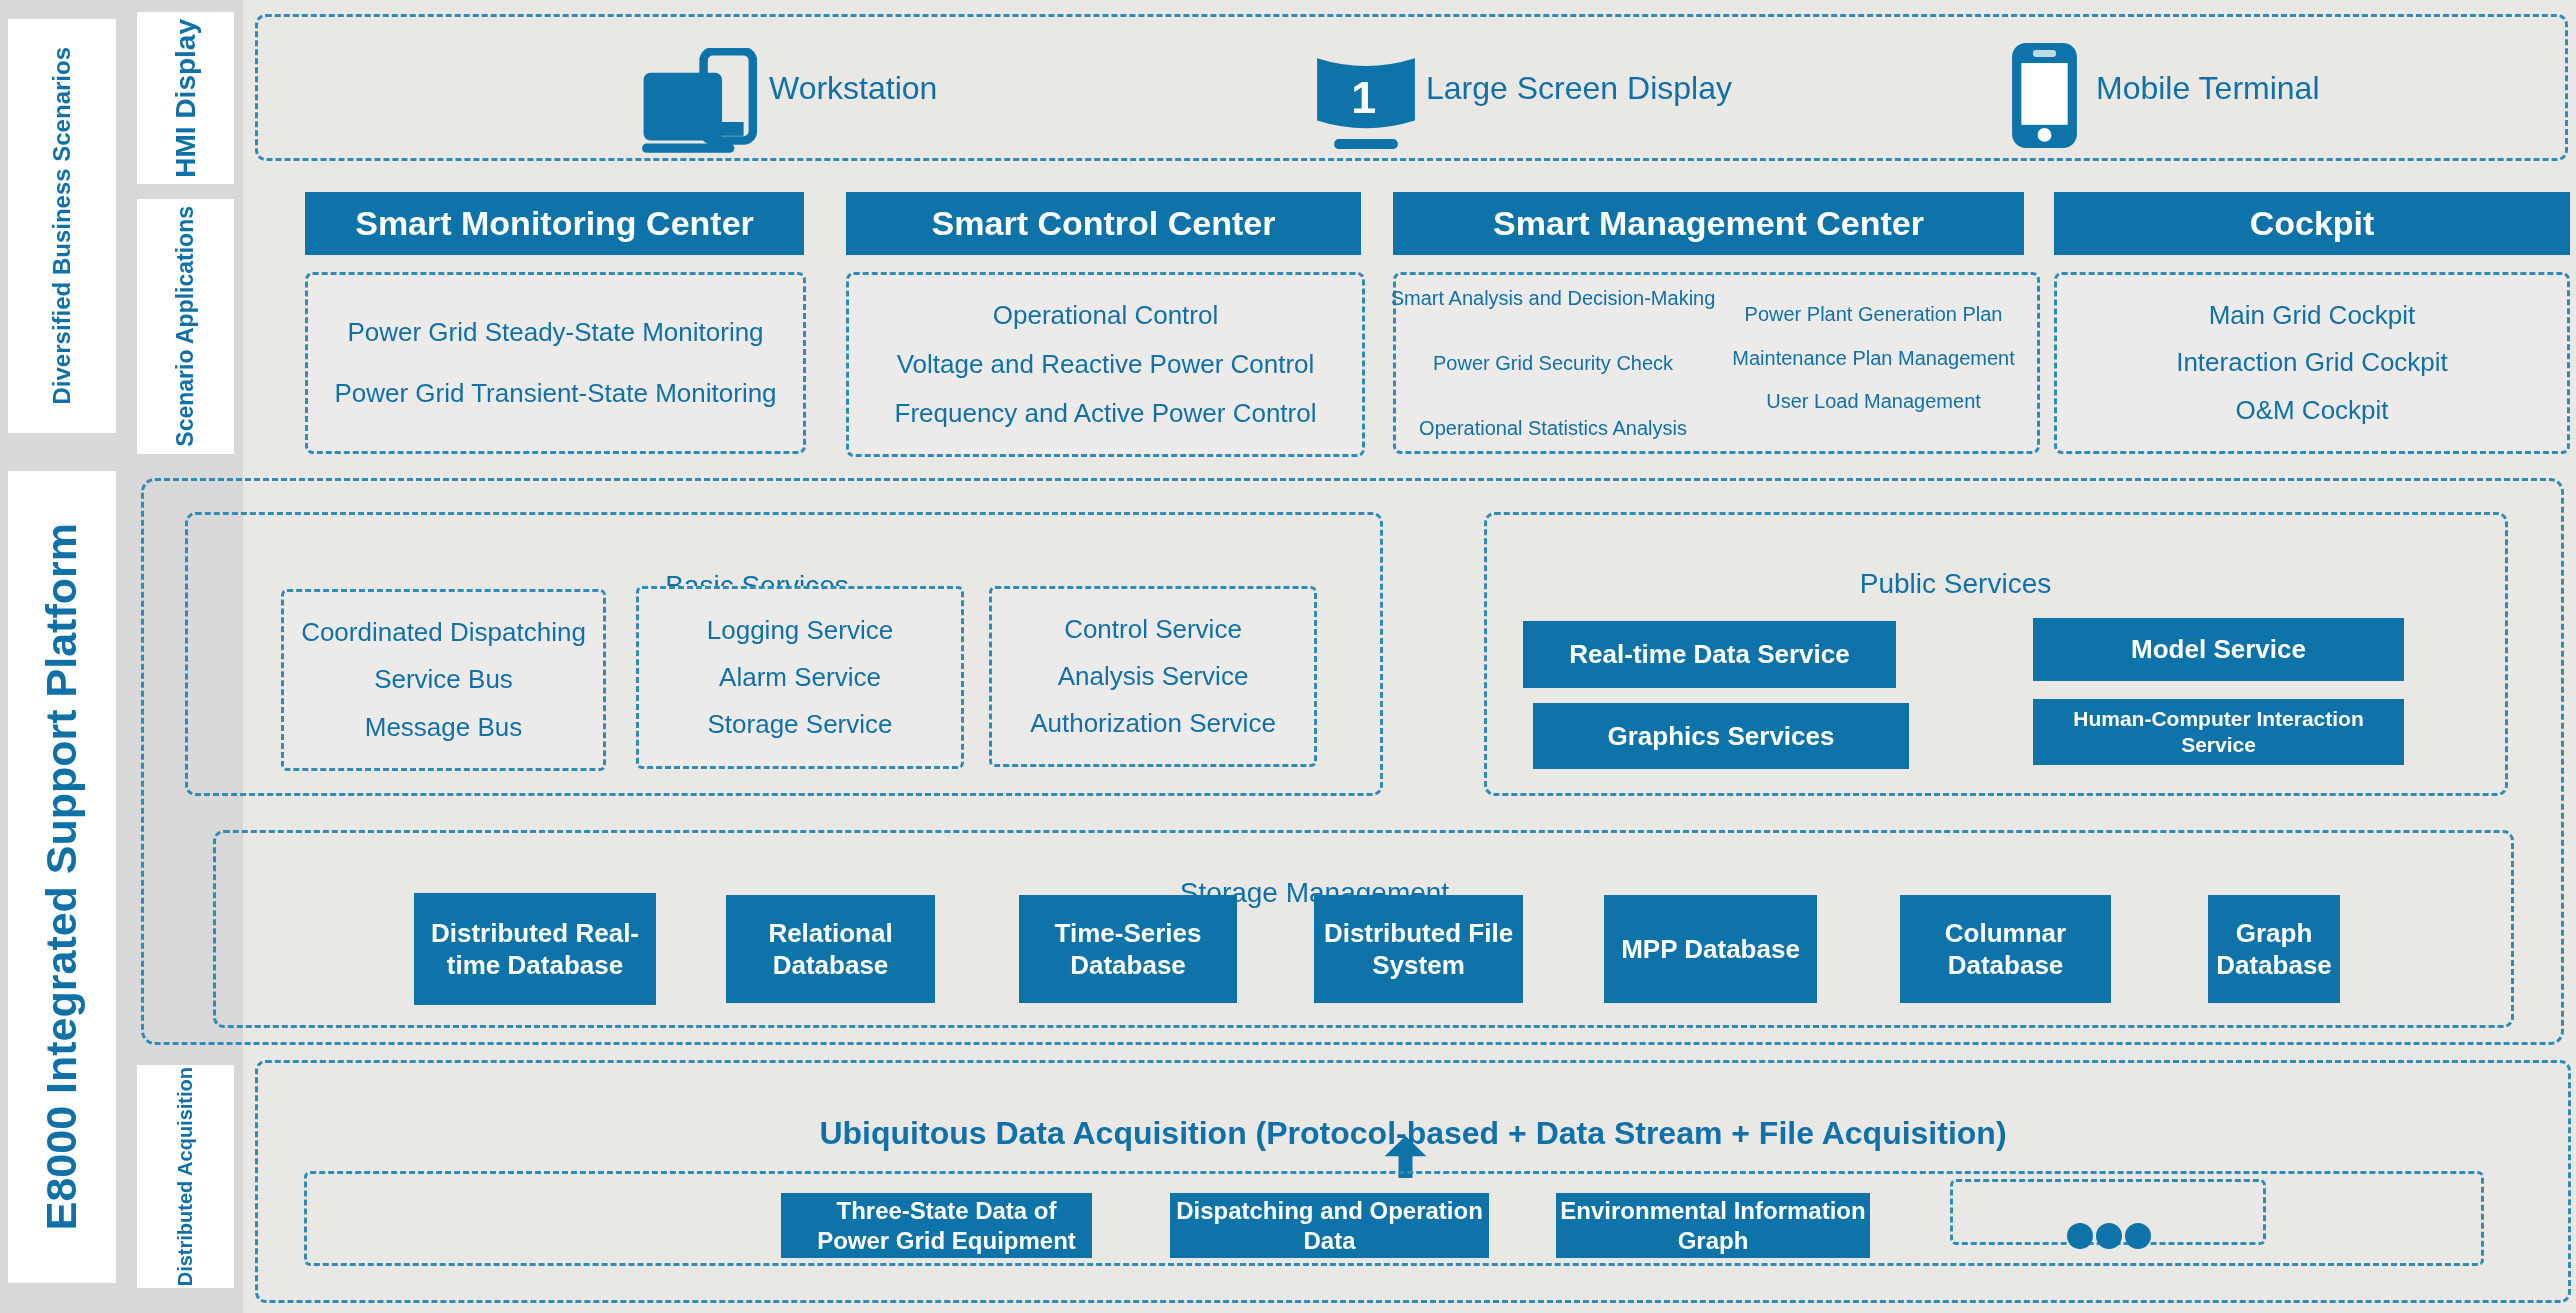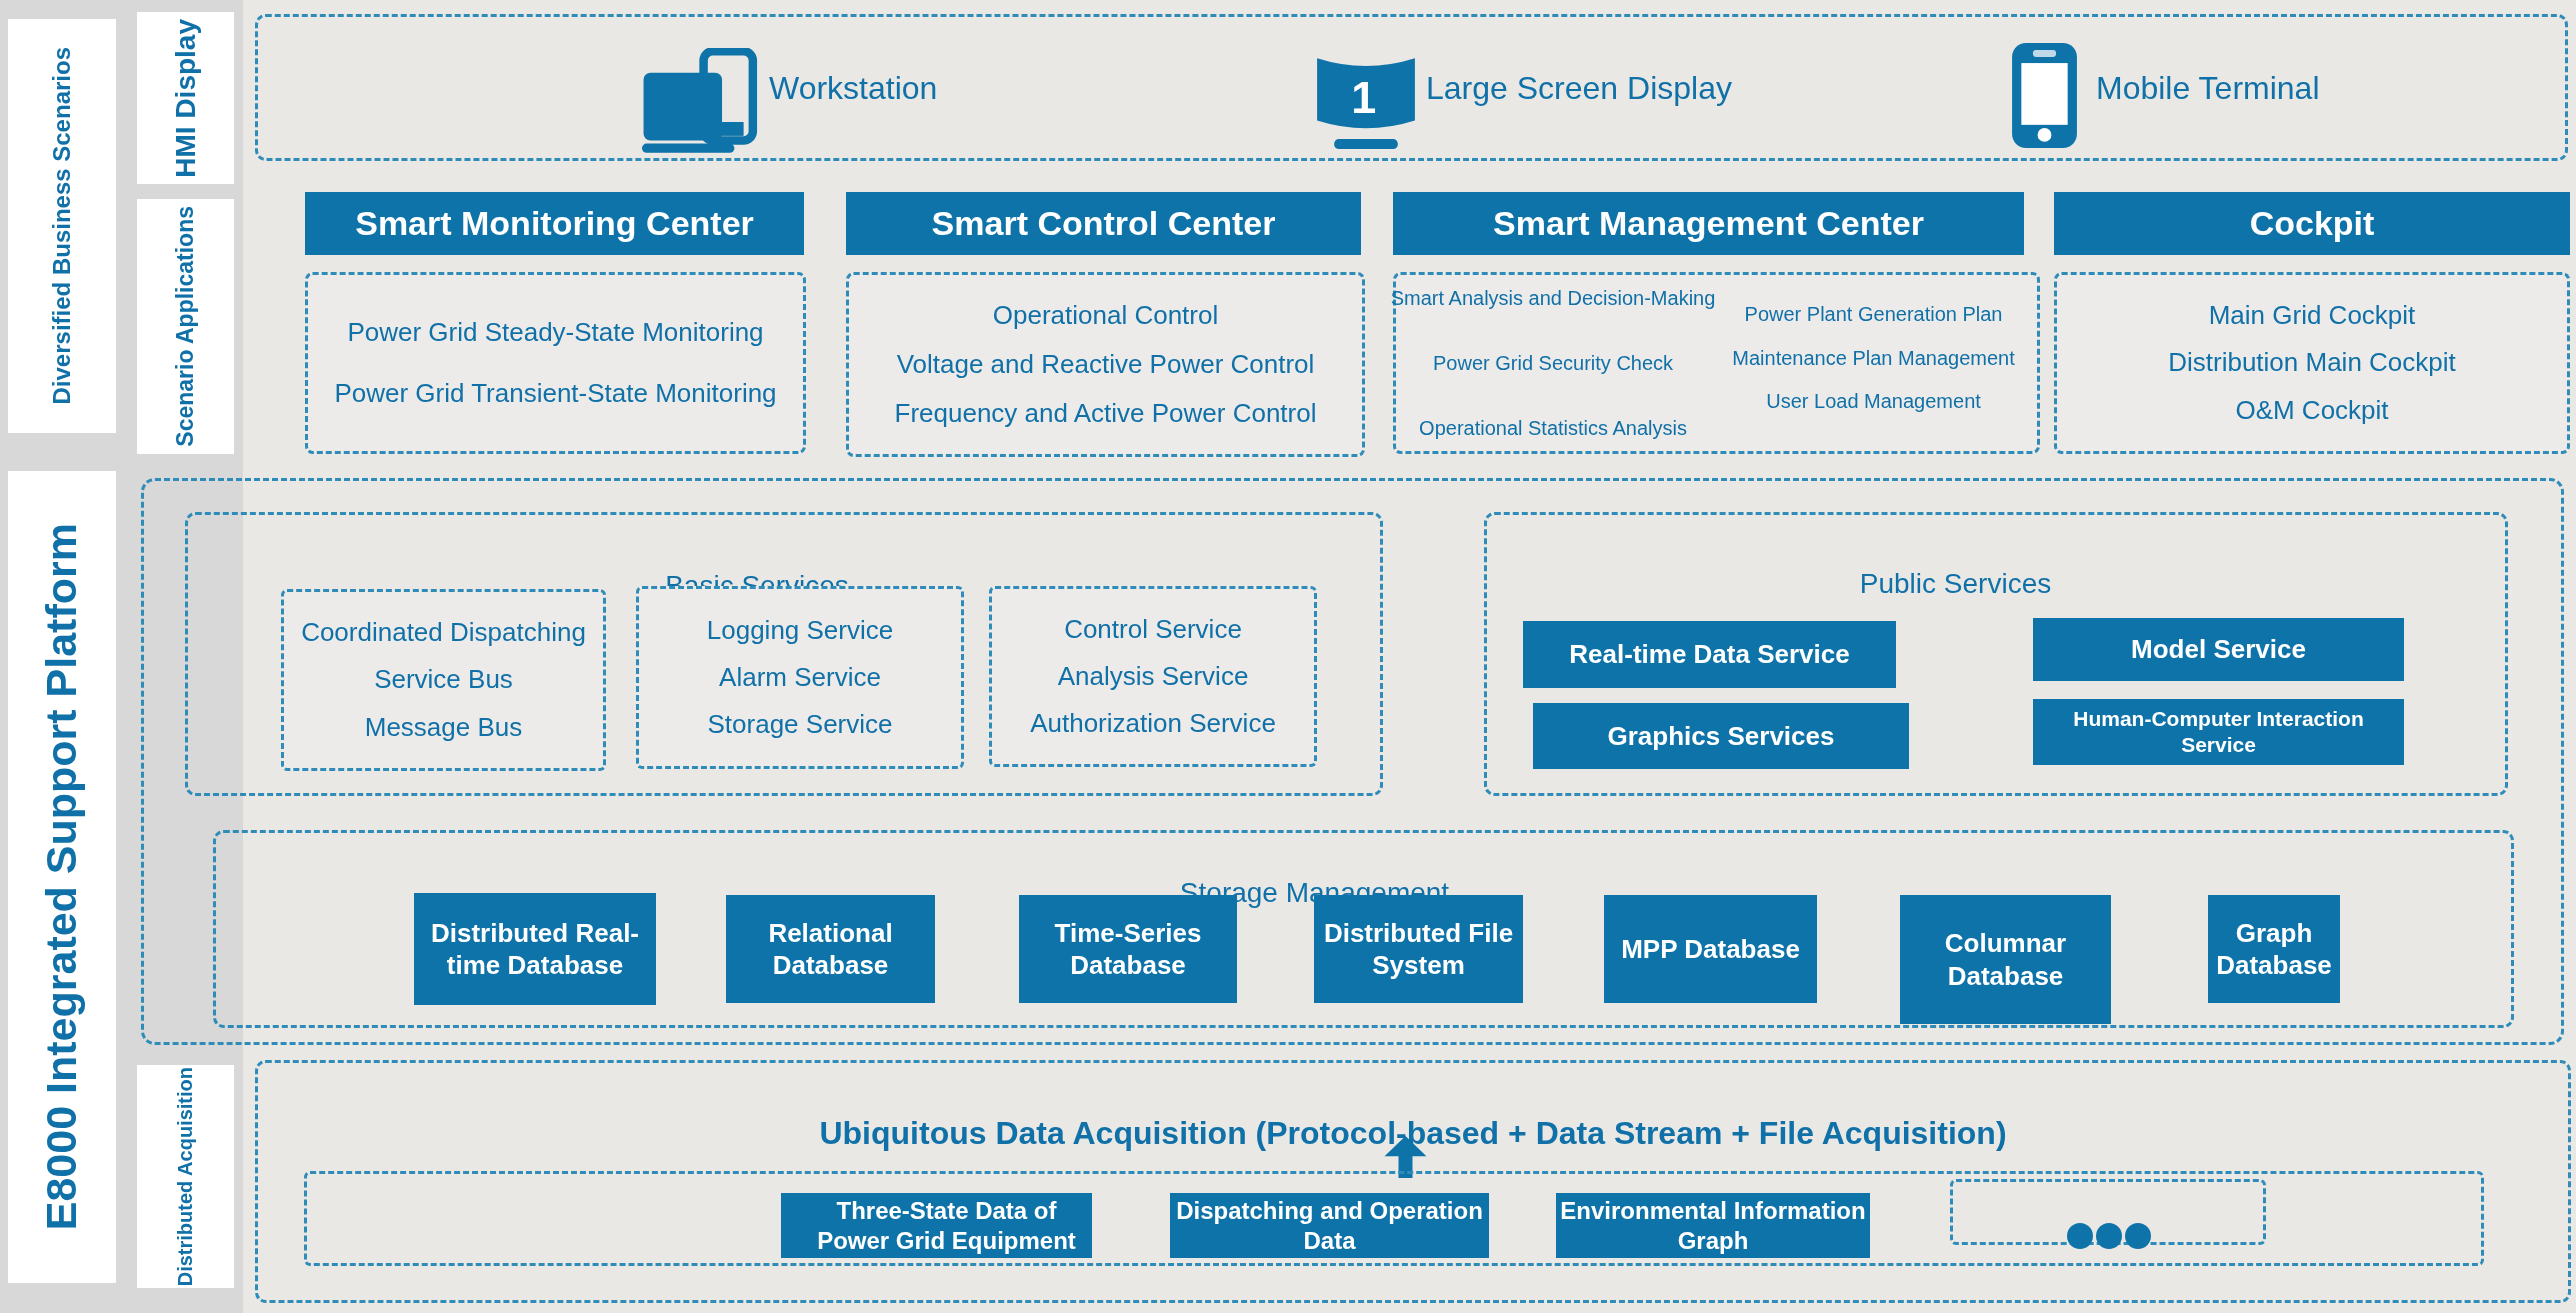--- a/index.html
+++ b/index.html
@@ -111,21 +111,21 @@
     <div class="itemcol" style="width:51%;padding:7.7px 0 17px 0;">
       <div class="item" style="font-size:20px;">Power Plant Generation Plan</div>
       <div class="item" style="font-size:20px;">Maintenance Plan Management</div>
       <div class="item" style="font-size:20px;">User Load Management</div>
     </div>
   </div>
 
   <div class="dashed subbg" style="left:2054px;top:272px;width:516px;height:182px;border-radius:7.7px;">
     <div class="itemcol" style="padding:9.3px 0;">
       <div class="item">Main Grid Cockpit</div>
-      <div class="item">Distribution Main Cockpit</div>
+      <div class="item">Interaction Grid Cockpit</div>
       <div class="item">O&amp;M Cockpit</div>
     </div>
   </div>
 
   <div class="dashed" style="left:141px;top:478px;width:2423px;height:567px;border-radius:14px;"></div>
 
   <div class="dashed" style="left:185px;top:512px;width:1198px;height:284px;"></div>
   <div class="sectitle" style="left:185px;top:543px;width:1144px;">Basic Services</div>
 
   <div class="dashed subbg" style="left:281px;top:589px;width:325px;height:182px;border-radius:6.2px;">
@@ -157,21 +157,21 @@
   <div class="btn" style="left:2033px;top:618px;width:371px;height:63px;font-size:26px;">Model Service</div>
   <div class="btn" style="left:2033px;top:699px;width:371px;height:66px;font-size:21px;">Human-Computer Interaction Service</div>
 
   <div class="dashed" style="left:213px;top:830px;width:2301px;height:198px;"></div>
   <div class="sectitle" style="left:213px;top:850px;width:2203px;">Storage Management</div>
   <div class="btn" style="left:414px;top:893px;width:242px;height:112px;font-size:26px;">Distributed Real-time Database</div>
   <div class="btn" style="left:726px;top:895px;width:209px;height:108px;font-size:26px;">Relational Database</div>
   <div class="btn" style="left:1019px;top:895px;width:218px;height:108px;font-size:26px;">Time-Series Database</div>
   <div class="btn" style="left:1314px;top:895px;width:209px;height:108px;font-size:26px;">Distributed File System</div>
   <div class="btn" style="left:1604px;top:895px;width:213px;height:108px;font-size:26px;">MPP Database</div>
-  <div class="btn" style="left:1900px;top:895px;width:211px;height:129px;font-size:26px;">Columnar Database</div>
+  <div class="btn" style="left:1900px;top:895px;width:211px;height:108px;font-size:26px;">Columnar Database</div>
   <div class="btn" style="left:2208px;top:895px;width:132px;height:108px;font-size:26px;">Graph Database</div>
 
   <div class="dashed" style="left:255px;top:1060px;width:2316px;height:243px;"></div>
   <div class="sectitle" style="left:255px;top:1088px;width:2316px;font-size:32px;font-weight:600;">Ubiquitous Data Acquisition (Protocol-based + Data Stream + File Acquisition)</div>
 
   <span style="position:absolute;left:1383px;top:1136px;">
     <svg width="45" height="42" viewBox="0 0 58 54">
       <polygon points="29,0 56,26 38,26 38,54 20,54 20,26 2,26" fill="#0E73A8"></polygon>
     </svg>
   </span>

